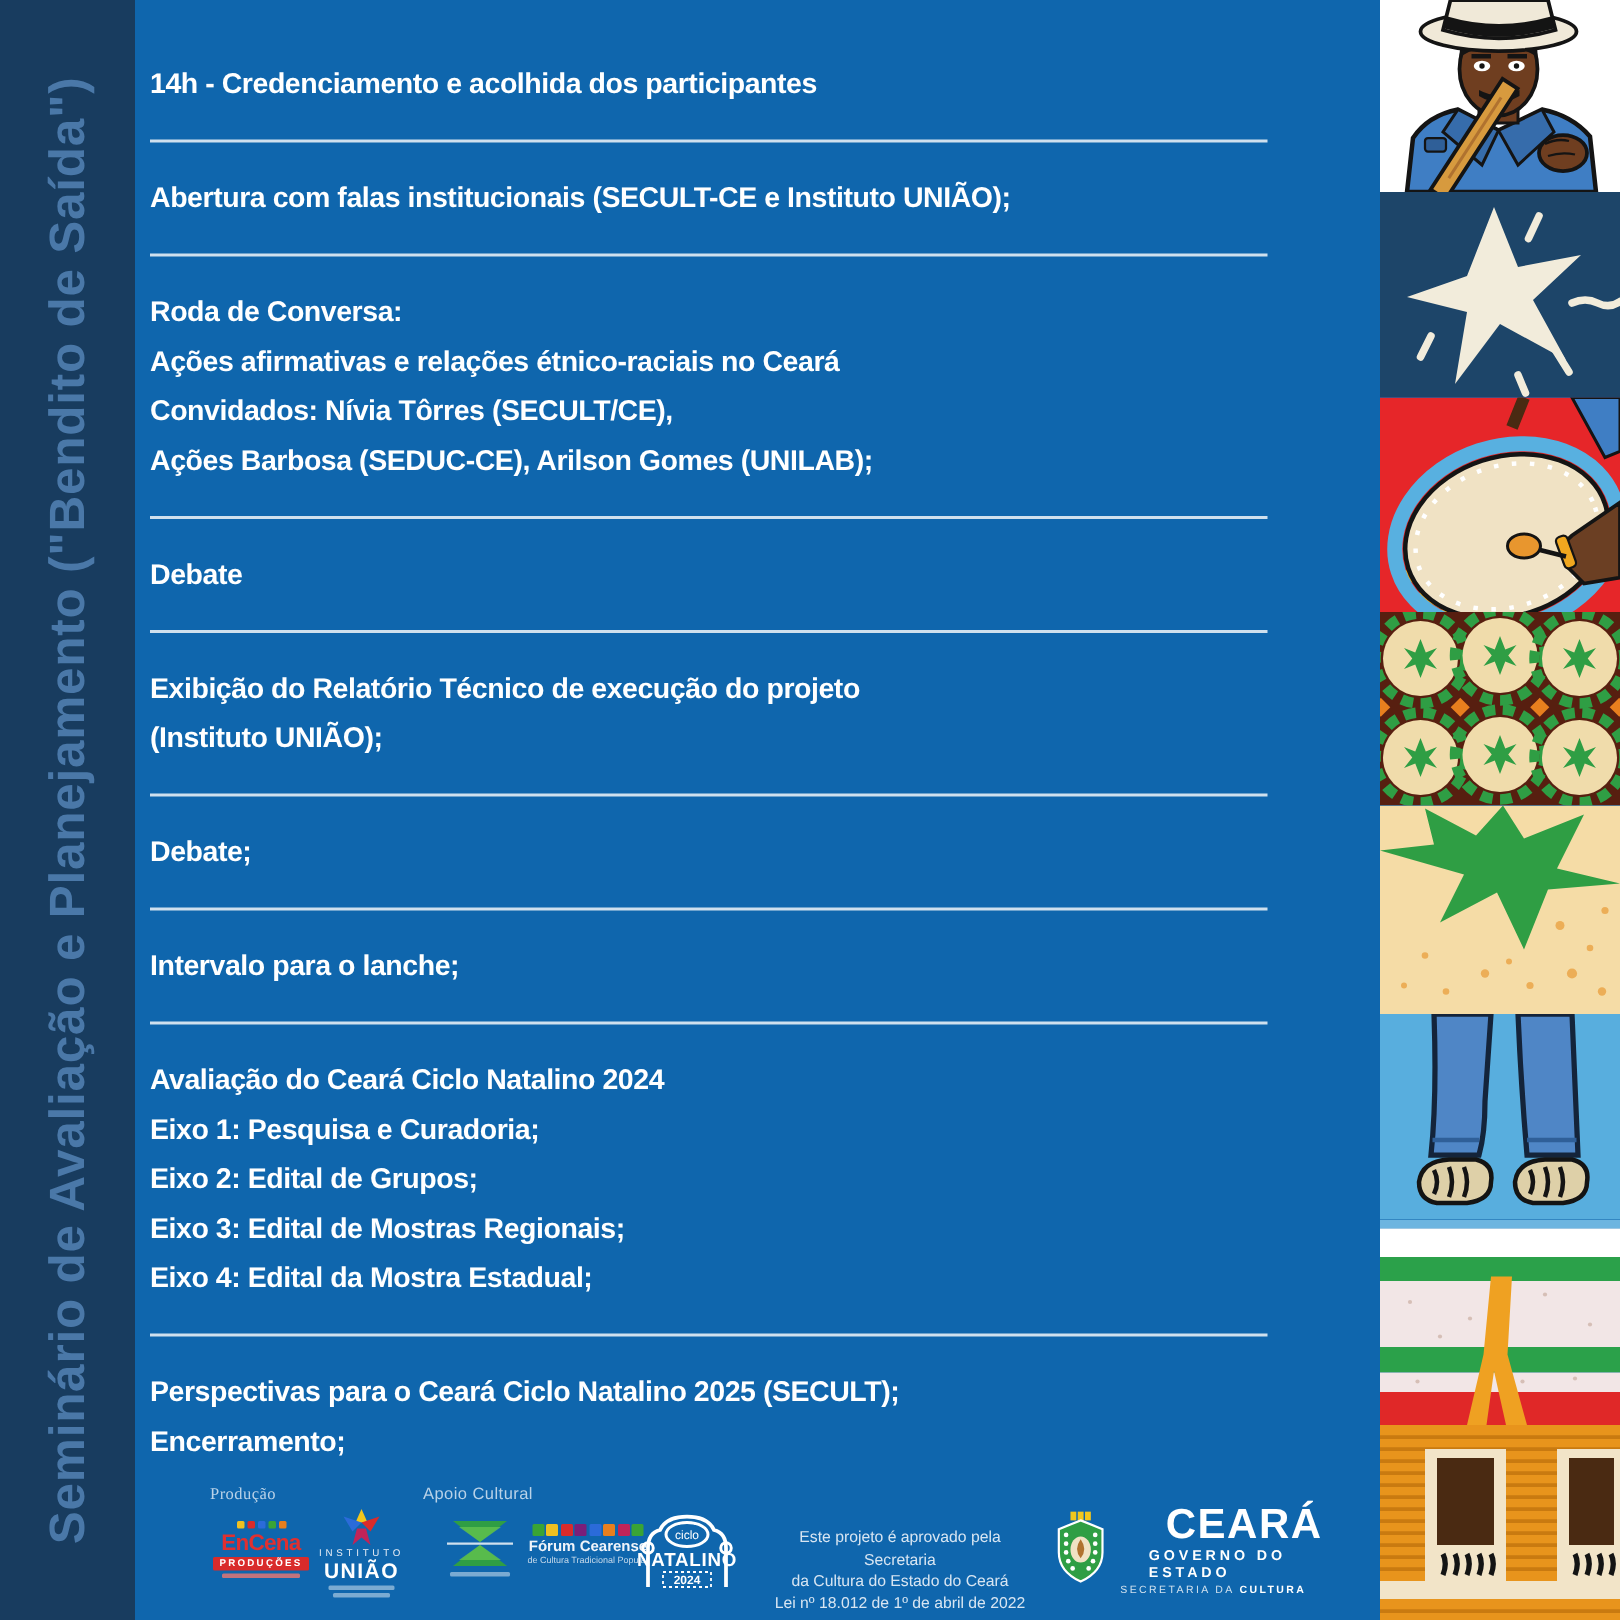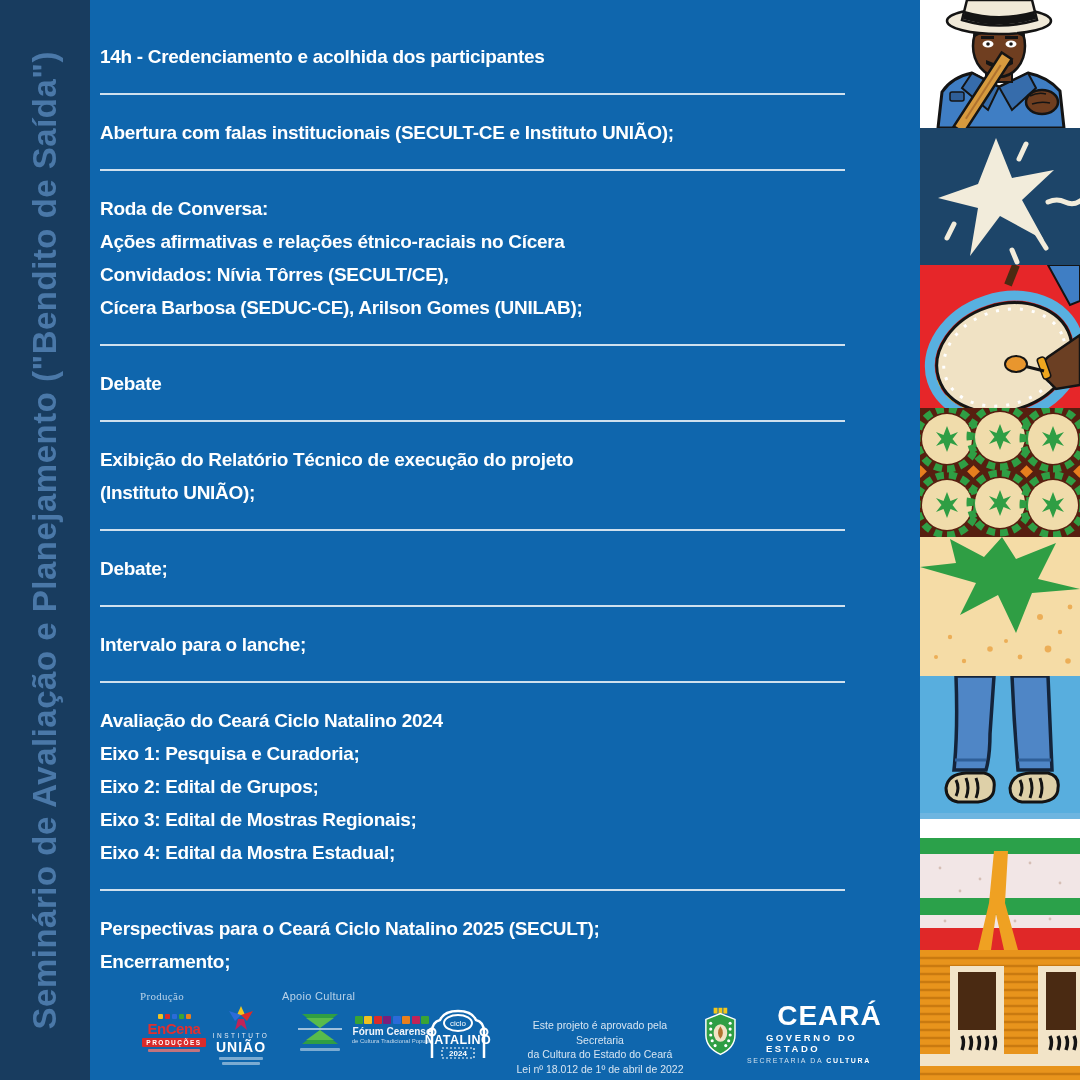--- a/index.html
+++ b/index.html
@@ -109,23 +109,23 @@
   <div class="main">
     <div id="agenda-list">
         <div class="agenda-row">
           <div class="agenda-line">14h - Credenciamento e acolhida dos participantes</div>
         </div>
         <div class="agenda-row">
           <div class="agenda-line">Abertura com falas institucionais (SECULT-CE e Instituto UNIÃO);</div>
         </div>
         <div class="agenda-row">
           <div class="agenda-line">Roda de Conversa:</div>
-          <div class="agenda-line">Ações afirmativas e relações étnico-raciais no Cícera</div>
+          <div class="agenda-line">Ações afirmativas e relações étnico-raciais no Ceará</div>
           <div class="agenda-line">Convidados: Nívia Tôrres (SECULT/CE),</div>
-          <div class="agenda-line">Cícera Barbosa (SEDUC-CE), Arilson Gomes (UNILAB);</div>
+          <div class="agenda-line">Ações Barbosa (SEDUC-CE), Arilson Gomes (UNILAB);</div>
         </div>
         <div class="agenda-row">
           <div class="agenda-line">Debate</div>
         </div>
         <div class="agenda-row">
           <div class="agenda-line">Exibição do Relatório Técnico de execução do projeto</div>
           <div class="agenda-line">(Instituto UNIÃO);</div>
         </div>
         <div class="agenda-row">
           <div class="agenda-line">Debate;</div>

